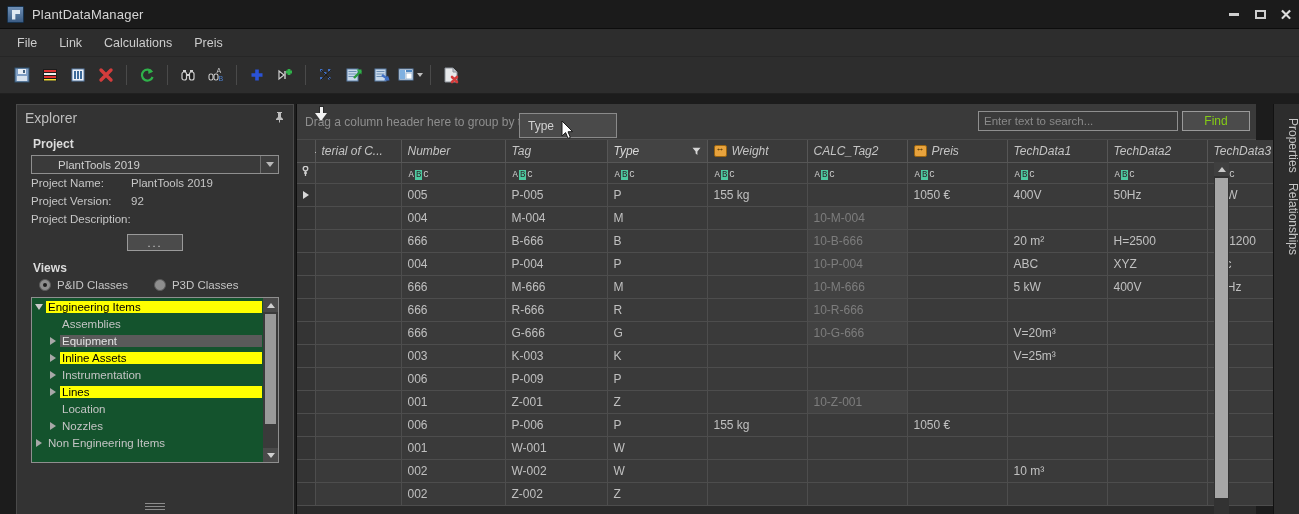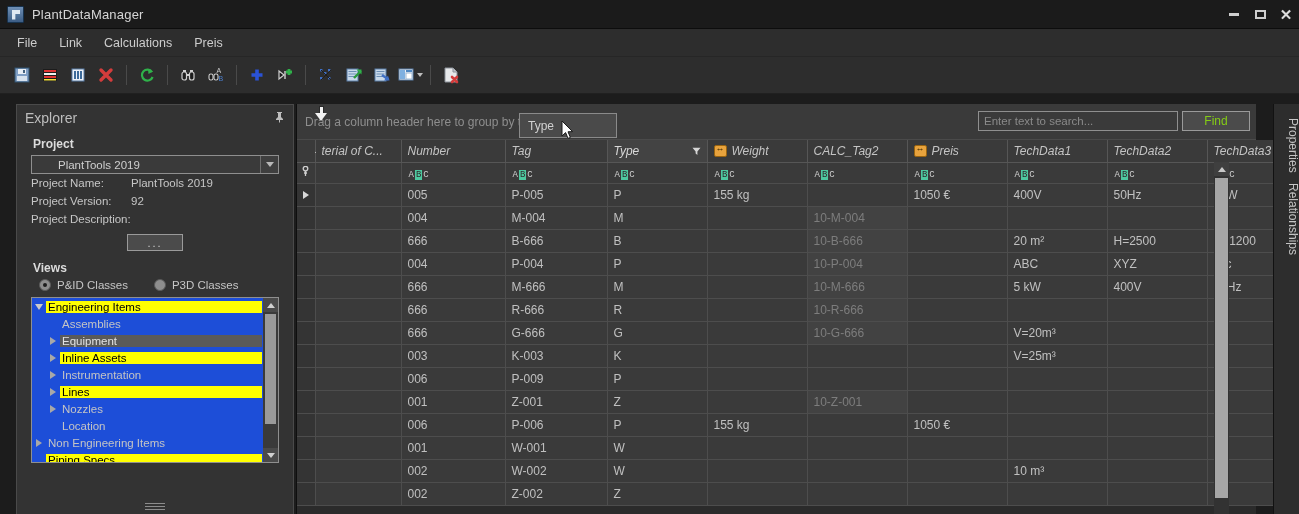--- a/index.html
+++ b/index.html
@@ -89,21 +89,21 @@
     width: 56px; height: 17px; background: #4b4b4b; border: 1px solid #9a9a9a;
     color: #cfcfcf; font-size: 11px; display: flex; align-items: center; justify-content: center;
     letter-spacing: 2px;
   }
   .radiorow { display: flex; align-items: center; margin-top: 4px; gap: 26px; padding-left: 8px; }
   .radio { display: flex; align-items: center; gap: 6px; font-size: 11.5px; color: #c6c6c6; }
   .rdot { width: 12px; height: 12px; border-radius: 50%; background: #8e8e8e; border: 1px solid #5a5a5a; position: relative; flex: none; }
   .rdot.on::after { content: ""; position: absolute; left: 3px; top: 3px; width: 4px; height: 4px; border-radius: 50%; background: #1e1e1e; }
 
   .tree {
-    margin-top: 6px; height: 166px; background: #1d4ed8; border: 1px solid #8f8f8f;
+    margin-top: 6px; height: 166px; background: #14532d; border: 1px solid #8f8f8f;
     position: relative; overflow: hidden;
   }
   .tree-inner { position: absolute; left: 0; top: 0; right: 16px; bottom: 0; overflow: hidden; }
   .tnode { height: 17px; display: flex; align-items: center; font-size: 11.5px; color: #c4c4c4; }
   .tnode .exp { width: 14px; display: flex; align-items: center; justify-content: center; flex: none; }
   .tnode .exp .tri-r { width: 0; height: 0; border-top: 4px solid transparent; border-bottom: 4px solid transparent; border-left: 6px solid #a8a8a8; }
   .tnode .exp .tri-d { width: 0; height: 0; border-left: 4px solid transparent; border-right: 4px solid transparent; border-top: 6px solid #c9c9c9; }
   .tnode .lbl { flex: 1; padding-left: 2px; }
   .tnode.hl .lbl { background: #ffff00; color: #000000; font-weight: normal; }
   .tnode.sel .lbl { background: #5a5a5a; color: #e2e2e2; }
@@ -411,38 +411,34 @@
               </span>
             <span class="lbl">Instrumentation</span>
           </div>
           <div class="tnode hl">
             <span class="exp" style="margin-left:14px">
                 <i class="tri-r"></i>
               </span>
             <span class="lbl">Lines</span>
           </div>
           <div class="tnode">
+            <span class="exp" style="margin-left:14px"></span>
+            <span class="lbl">Location</span>
+          </div>
+          <div class="tnode">
             <span class="exp" style="margin-left:14px">
                 <i class="tri-r"></i>
               </span>
             <span class="lbl">Nozzles</span>
-          </div>
-          <div class="tnode">
-            <span class="exp" style="margin-left:14px"></span>
-            <span class="lbl">Location</span>
           </div>
           <div class="tnode">
             <span class="exp">
                 <i class="tri-r"></i>
               </span>
             <span class="lbl">Non Engineering Items</span>
-          </div>
-          <div class="tnode hl">
-            <span class="exp"></span>
-            <span class="lbl">Piping Specs</span>
           </div>
         </div>
         <div class="tree-sb">
           <div class="arr">
               <i class="up"></i>
             </div>
           <div class="thumb"></div>
           <div class="arr" style="position:absolute;bottom:0;left:0;right:0">
               <i class="dn"></i>
             </div>

